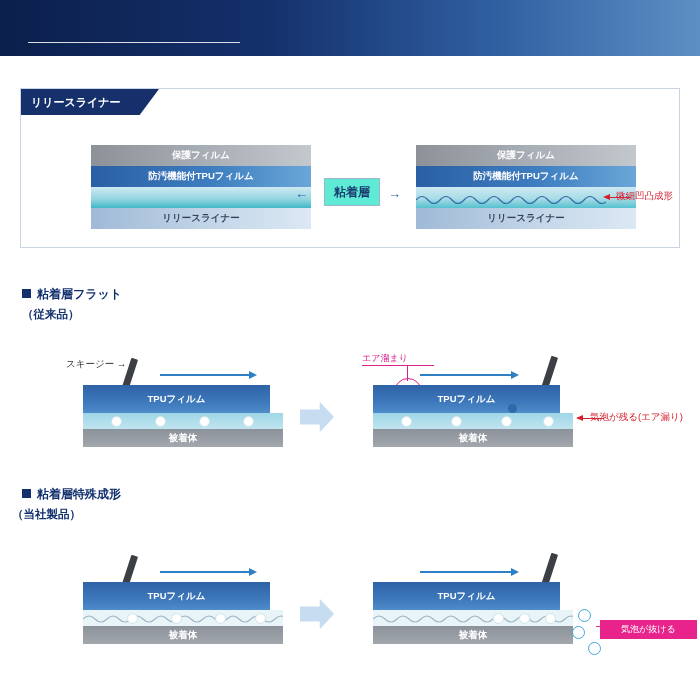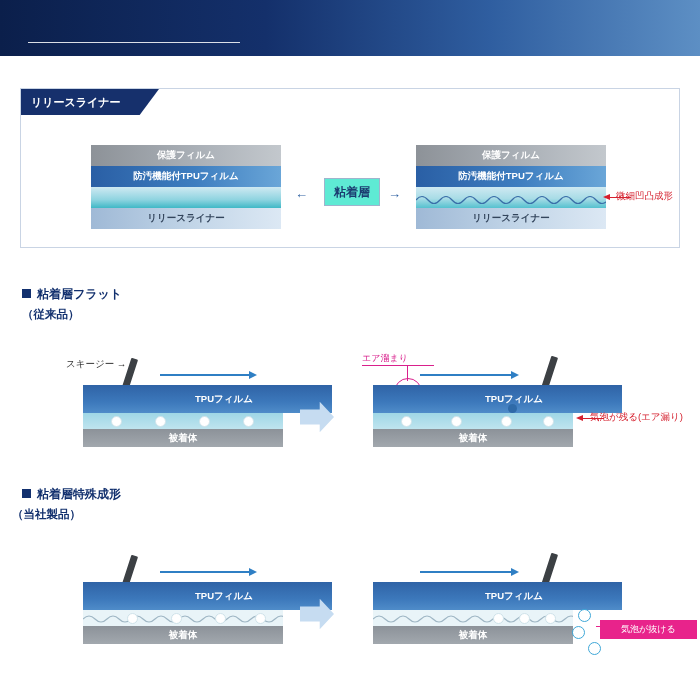--- a/index.html
+++ b/index.html
@@ -74,21 +74,21 @@
     top: 6px;
     font-size: 11px;
     color: #fff;
     font-weight: bold;
     z-index: 2;
   }
 
   
   .stack {
     position: absolute;
-    width: 190px;
+    width: 220px;
   }
   .layer {
     position: relative;
     height: 21px;
     box-sizing: border-box;
     display: flex;
     align-items: center;
     justify-content: center;
     font-size: 9.5px;
     color: #ffffff;
@@ -172,24 +172,24 @@
 
   
   .dblock {
     position: absolute;
     width: 200px;
     height: 62px;
   }
   .d-film {
     position: absolute;
     left: 0; top: 0;
-    width: 216px; height: 28px;
+    width: 187px; height: 28px;
     background: linear-gradient(180deg, #2f63a6 0%, #3c78bb 60%, #4f8cc9 100%);
     display: flex; align-items: center; justify-content: center;
-    font-size: 9.5px; color: #fff; font-weight: bold; padding-left: 33px;
+    font-size: 9.5px; color: #fff; font-weight: bold;
   }
   .d-adh {
     position: absolute;
     left: 0; top: 28px;
     width: 200px; height: 16px;
     background: linear-gradient(180deg, #9fd7e6 0%, #bfe4ef 100%);
   }
   .d-adh-wave {
     position: absolute;
     left: 0; top: 28px;

